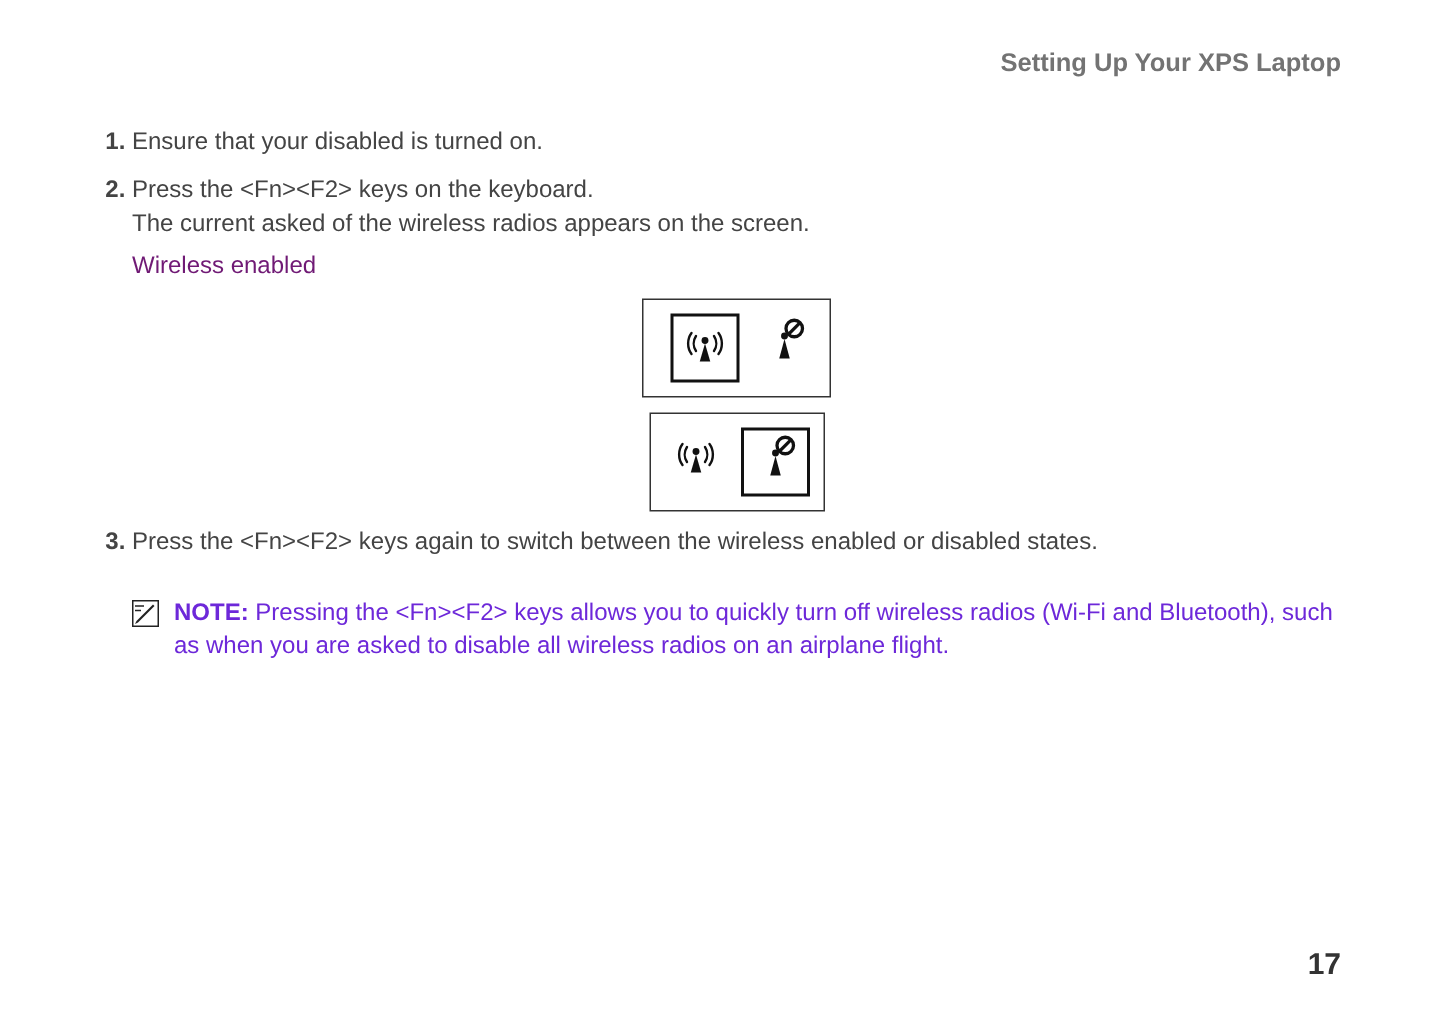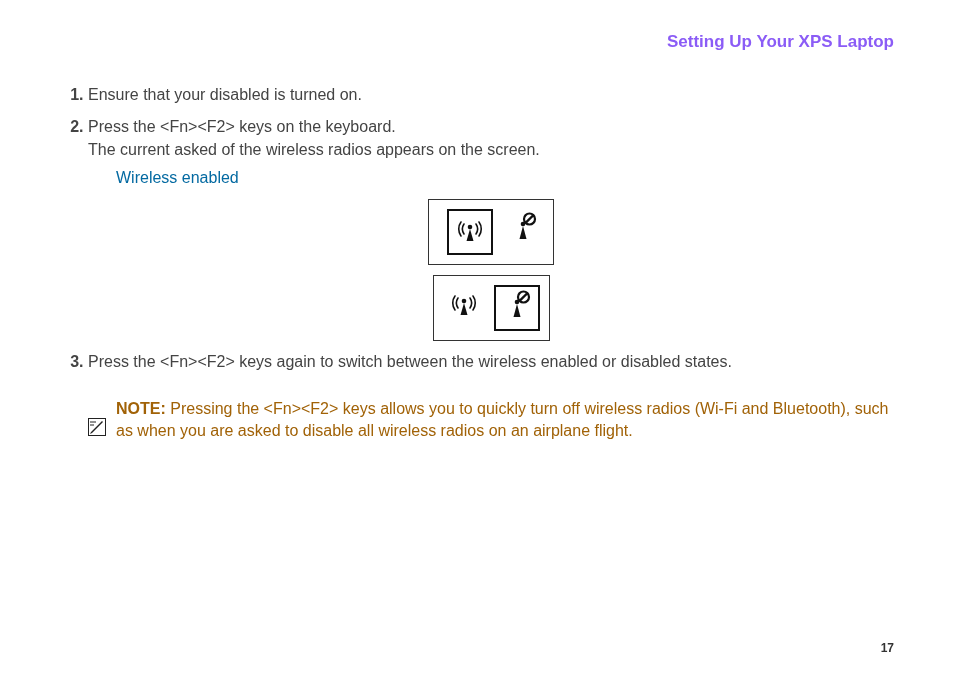--- a/index.html
+++ b/index.html
@@ -13,42 +13,41 @@
     font-size: 16px;
     line-height: 1.4;
     background: #fff;
   }
   .page {
     padding: 30px 60px 0 60px;
   }
   .running-header {
     text-align: right;
     font-weight: 600;
-    color: #8b5cf6;
+    color: #737373;
     margin-bottom: 30px;
     font-size: 17px;
   }
   .lead {
     margin-bottom: 14px;
     color: #444;
   }
   ol.steps {
     padding-left: 28px;
     margin: 0 0 24px 0;
     color: #444;
   }
   ol.steps > li {
     margin-bottom: 10px;
   }
   ol.steps > li::marker { font-weight: 600; }
   .sub {
     margin-top: 6px;
     margin-bottom: 10px;
-    color: #0369a1;
-    margin-left: 28px;
+    color: #701a75;
   }
   .diagram-block {
     text-align: center;
     margin-bottom: 10px;
   }
   .diagram {
     display: inline-flex;
     border: 1px solid #333;
     padding: 9px;
     background: #fff;
@@ -62,34 +61,33 @@
   }
   .cell.boxed {
     border: 2px solid #111;
     margin-left: 9px;
   }
   .cell + .cell:not(.boxed) { margin-left: 9px; }
   .note-row {
     display: flex;
     gap: 10px;
     margin-left: 28px;
-    color: #a16207;
-    align-items: flex-end;
+    color: #6d28d9;
   }
   .note-icon {
     flex: 0 0 18px;
     margin-top: 2px;
   }
   .note-text b { font-weight: 700; }
   .page-number {
     position: absolute;
     bottom: 20px;
     right: 60px;
     font-weight: 700;
-    font-size: 12px;
+    font-size: 20px;
     color: #333;
   }
 </style>
 </head>
 <body>
 
 <div class="page">
   <div class="running-header">Setting Up Your XPS Laptop</div>
 
 

